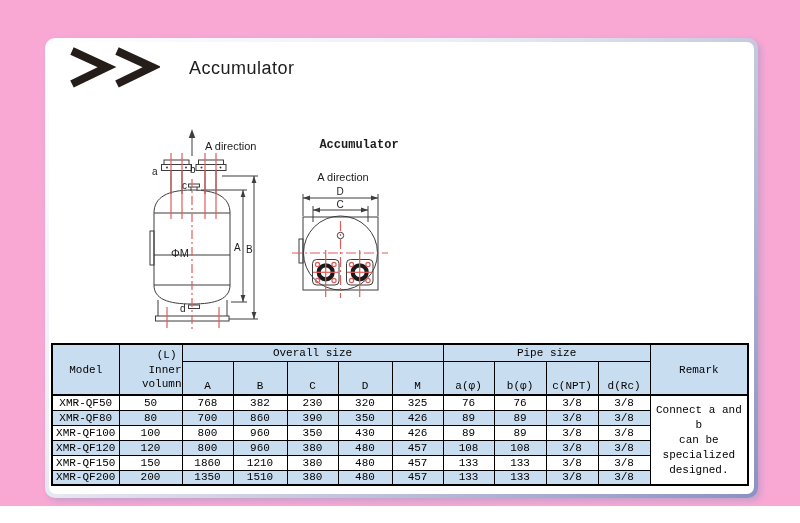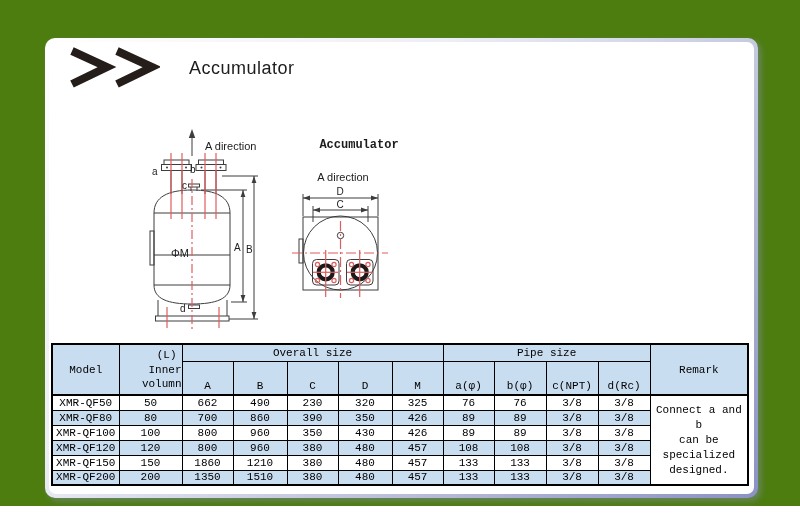--- a/index.html
+++ b/index.html
@@ -1,19 +1,19 @@
 <!DOCTYPE html>
 <html><head>
 <meta charset="utf-8">
 <style>
   * { margin:0; padding:0; box-sizing:border-box; }
   html,body { background:#ffffff; }
   body { font-family:"Liberation Sans", sans-serif; }
   #page {
-    position:relative; width:800px; height:506px; background:#4d7c0f; overflow:hidden;
+    position:relative; width:800px; height:506px; background:#f9a8d4; overflow:hidden;
   }
   
   .frame {
     position:absolute; left:45px; top:38px; width:713px; height:460px;
     border-radius:10px;
     background:linear-gradient(135deg, #ffffff 0%, #eceef5 35%, #b8bdd8 70%, #8b92c2 100%);
     box-shadow:3px 3px 6px rgba(139,146,194,0.45);
   }
   .frame-inner {
     position:absolute; left:4px; top:4px; right:4px; bottom:4px;
@@ -220,22 +220,22 @@
         <th>a(φ)</th>
         <th>b(φ)</th>
         <th>c(NPT)</th>
         <th>d(Rc)</th>
       </tr>
     </thead>
     <tbody>
       <tr>
         <td>XMR-QF50</td>
         <td>50</td>
-        <td>662</td>
-        <td>490</td>
+        <td>768</td>
+        <td>382</td>
         <td>230</td>
         <td>320</td>
         <td>325</td>
         <td>76</td>
         <td>76</td>
         <td>3/8</td>
         <td>3/8</td>
         <td rowspan="6" class="remark-cell">
           <div class="remark-line">Connect a and b</div>
           <div class="remark-line">can be</div>

